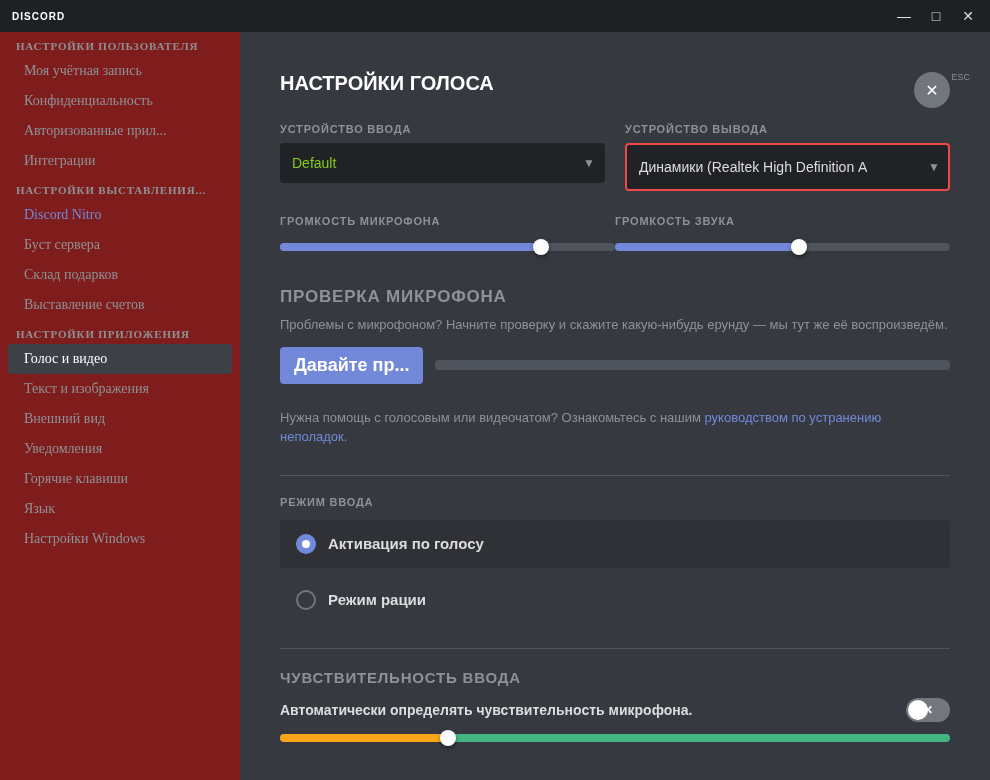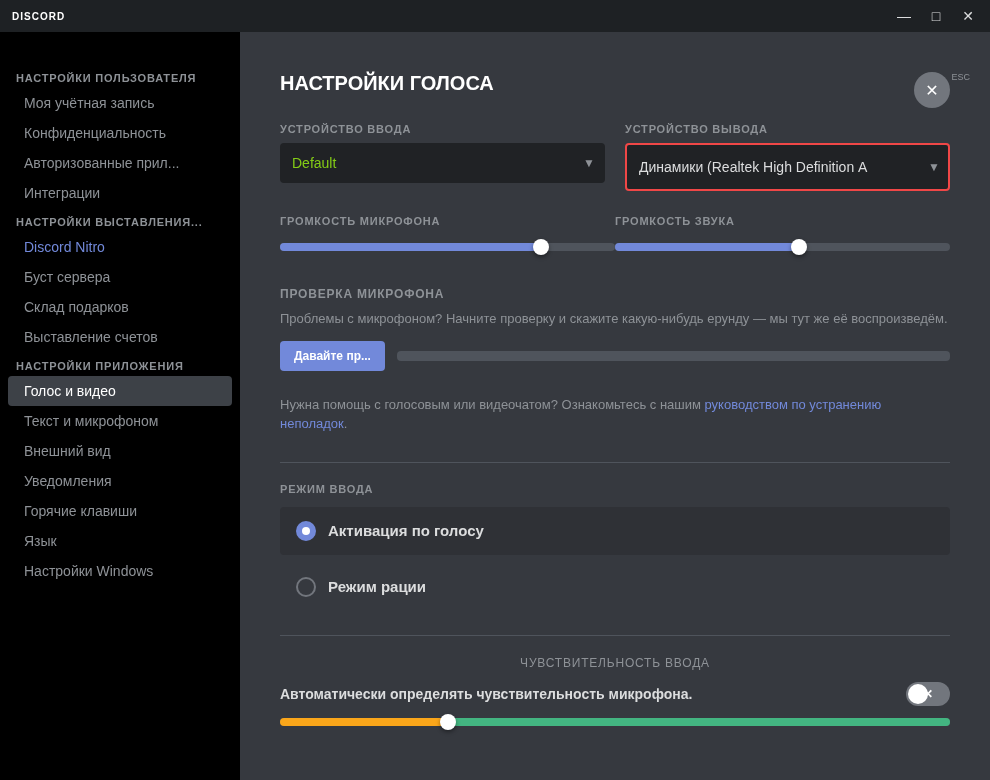--- a/index.html
+++ b/index.html
@@ -45,24 +45,25 @@
     }
 
     .app-container {
       display: flex;
       height: calc(780px - 32px);
     }
 
     
     .sidebar {
       width: 240px;
-      background: #000000;
-      padding: 32px 0;
+      background: #7f1d1d;
+      padding: 0 0;
       overflow-y: auto;
       flex-shrink: 0;
+      font-family: Liberation Serif, serif;
     }
     .sidebar-section-label {
       font-size: 11px;
       font-weight: 700;
       color: #8e9297;
       text-transform: uppercase;
       letter-spacing: 0.8px;
       padding: 8px 16px 4px 16px;
     }
     .sidebar-item {
@@ -229,21 +230,21 @@
       border-radius: 50%;
       background: #fff;
       box-shadow: 0 2px 4px rgba(0,0,0,0.4);
       cursor: pointer;
     }
 
     .mic-check-section {
       margin-bottom: 24px;
     }
     .mic-check-title {
-      font-size: 12px;
+      font-size: 17px;
       font-weight: 700;
       color: #8e9297;
       text-transform: uppercase;
       letter-spacing: 0.8px;
       margin-bottom: 8px;
     }
     .mic-check-desc {
       font-size: 13px;
       color: #8e9297;
       margin-bottom: 12px;
@@ -252,21 +253,21 @@
     .mic-check-row {
       display: flex;
       align-items: center;
       gap: 12px;
     }
     .btn-test {
       background: #7289da;
       border: none;
       border-radius: 4px;
       color: #fff;
-      font-size: 12px;
+      font-size: 18px;
       font-weight: 600;
       padding: 8px 14px;
       cursor: pointer;
       white-space: nowrap;
       flex-shrink: 0;
     }
     .mic-meter {
       flex: 1;
       height: 10px;
       background: #4f545c;
@@ -345,27 +346,26 @@
     .radio-label {
       font-size: 15px;
       font-weight: 600;
       color: #dcddde;
     }
 
     .sensitivity-section {
       margin-bottom: 24px;
     }
     .sensitivity-title {
-      font-size: 12px;
-      font-weight: 400;
+      font-size: 15px;
+      font-weight: 700;
       color: #8e9297;
       text-transform: uppercase;
       letter-spacing: 0.8px;
       margin-bottom: 12px;
-      text-align: center;
     }
     .sensitivity-row {
       display: flex;
       align-items: center;
       justify-content: space-between;
       margin-bottom: 12px;
     }
     .sensitivity-label {
       font-size: 14px;
       font-weight: 600;
@@ -469,21 +469,21 @@
       <div class="sidebar-section-label">НАСТРОЙКИ ВЫСТАВЛЕНИЯ...</div>
       <div class="sidebar-item accent">Discord Nitro</div>
       <div class="sidebar-item">Буст сервера</div>
       <div class="sidebar-item">Склад подарков</div>
       <div class="sidebar-item">Выставление счетов</div>
     </div>
 
     <div>
       <div class="sidebar-section-label">НАСТРОЙКИ ПРИЛОЖЕНИЯ</div>
       <div class="sidebar-item active">Голос и видео</div>
-      <div class="sidebar-item">Текст и микрофоном</div>
+      <div class="sidebar-item">Текст и изображения</div>
       <div class="sidebar-item">Внешний вид</div>
       <div class="sidebar-item">Уведомления</div>
       <div class="sidebar-item">Горячие клавиши</div>
       <div class="sidebar-item">Язык</div>
       <div class="sidebar-item">Настройки Windows</div>
     </div>
 
   </nav>
 
   <main class="main-content">

